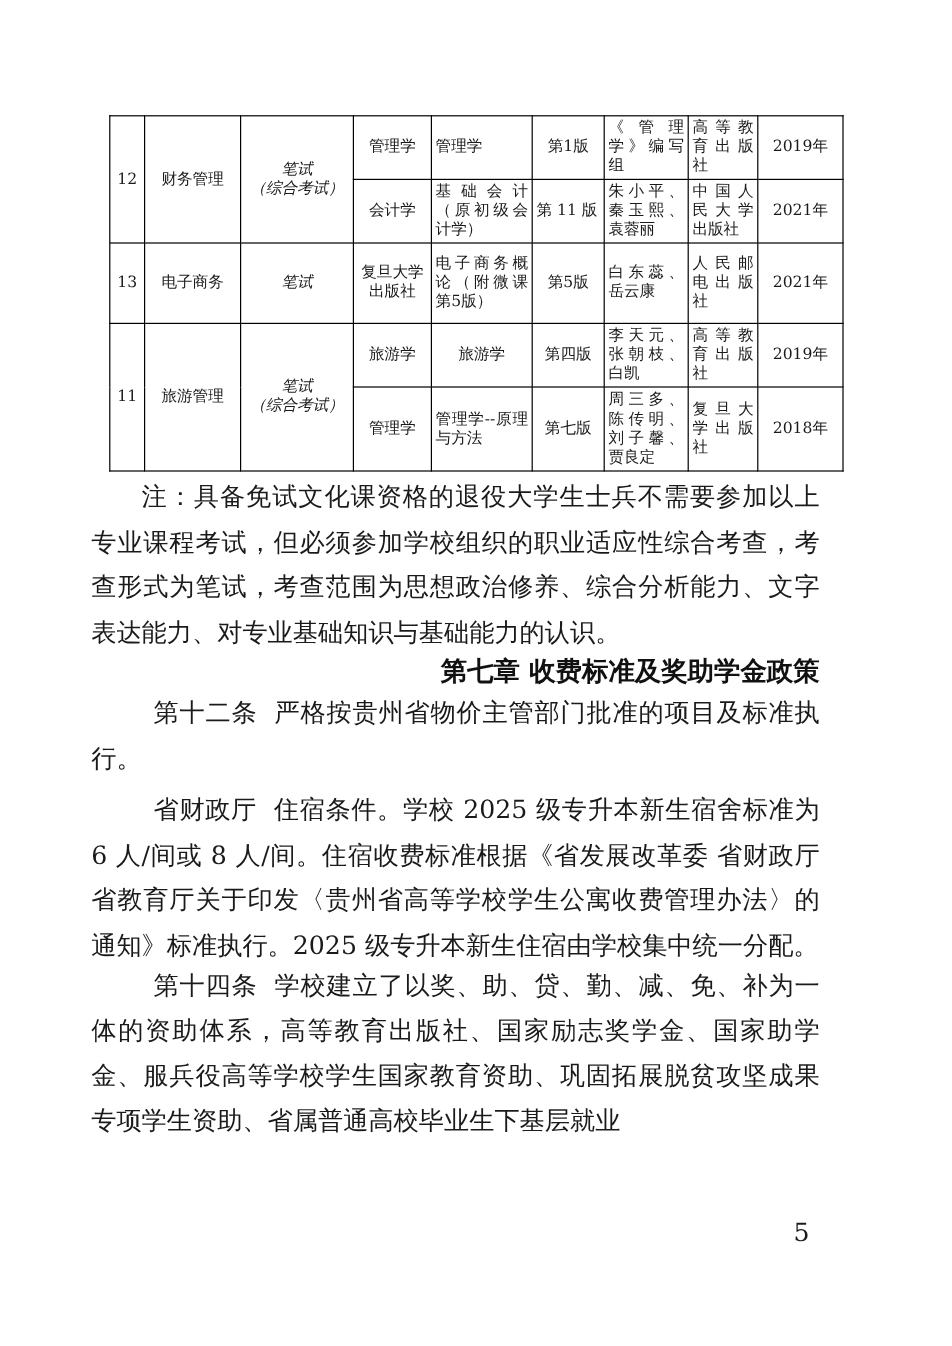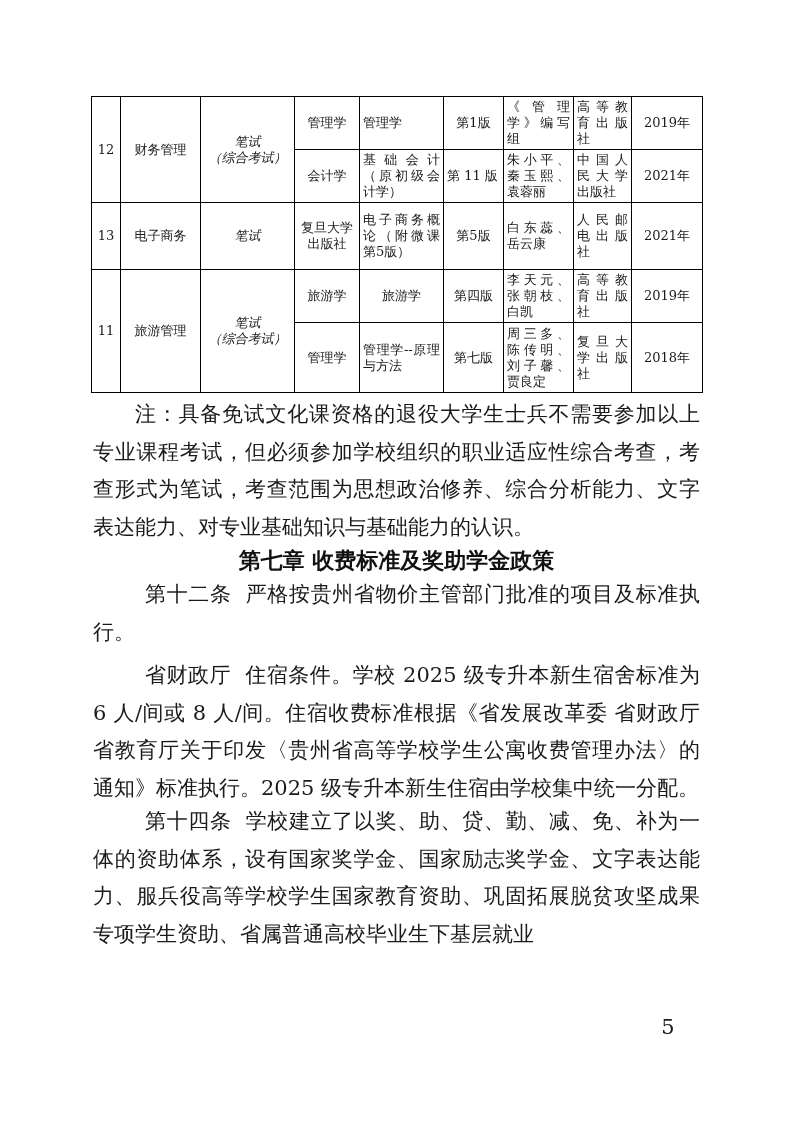--- a/index.html
+++ b/index.html
@@ -32,39 +32,39 @@
   .r2{height:53px;}
   .r3{height:67px;}
   .r4{height:51px;}
   .r5{height:70px;}
   .cc{text-align:center;}
   .cl{text-align:justify;text-justify:inter-character;margin-top:40px;}
   .pre{white-space:pre-line;font-style:italic;}
   
   .text-area{
     position:absolute;
-    left:93px;top:396px;
+    left:76px;top:396px;
     width:607px;
   }
   .body-text{
     margin:0;
     font-size:21px;
     line-height:37.5px;
     text-align:justify;
     text-justify:inter-character;
   }
   .note-para{text-indent:42px;}
   .article-para{text-indent:52px;}
   .chapter-heading{
     margin:0;
     font-family:"DejaVu Sans","Liberation Sans",sans-serif;
     font-weight:700;
     font-size:22px;
     line-height:30px;
-    text-align:center;
+    text-align:right;
     color:#111;
   }
   .art-label{
     font-family:"DejaVu Sans","Liberation Sans",sans-serif;
     font-weight:400;
     margin-right:14px;
   }
   .p13{margin-top:6px;}
   .p14{margin-top:-4px;}
   
@@ -145,16 +145,16 @@
       <td class="cc">2018年</td>
     </tr>
   </tbody>
 </table>
 
 <div class="text-area">
   <p class="body-text note-para">注：具备免试文化课资格的退役大学生士兵不需要参加以上专业课程考试，但必须参加学校组织的职业适应性综合考查，考查形式为笔试，考查范围为思想政治修养、综合分析能力、文字表达能力、对专业基础知识与基础能力的认识。</p>
   <h2 class="chapter-heading">第七章 收费标准及奖助学金政策</h2>
   <p class="body-text article-para"><span class="art-label">第十二条</span><span>严格按贵州省物价主管部门批准的项目及标准执行。</span></p>
   <p class="body-text article-para p13"><span class="art-label">省财政厅</span><span>住宿条件。学校 2025 级专升本新生宿舍标准为 6 人/间或 8 人/间。住宿收费标准根据《省发展改革委 省财政厅 省教育厅关于印发〈贵州省高等学校学生公寓收费管理办法〉的通知》标准执行。2025 级专升本新生住宿由学校集中统一分配。</span></p>
-  <p class="body-text article-para p14"><span class="art-label">第十四条</span><span>学校建立了以奖、助、贷、勤、减、免、补为一体的资助体系，设有国家奖学金、国家励志奖学金、文字表达能力、服兵役高等学校学生国家教育资助、巩固拓展脱贫攻坚成果专项学生资助、省属普通高校毕业生下基层就业</span></p>
+  <p class="body-text article-para p14"><span class="art-label">第十四条</span><span>学校建立了以奖、助、贷、勤、减、免、补为一体的资助体系，高等教育出版社、国家励志奖学金、国家助学金、服兵役高等学校学生国家教育资助、巩固拓展脱贫攻坚成果专项学生资助、省属普通高校毕业生下基层就业</span></p>
 </div>
 
 <div class="page-number">5</div>
 
 </body></html>

